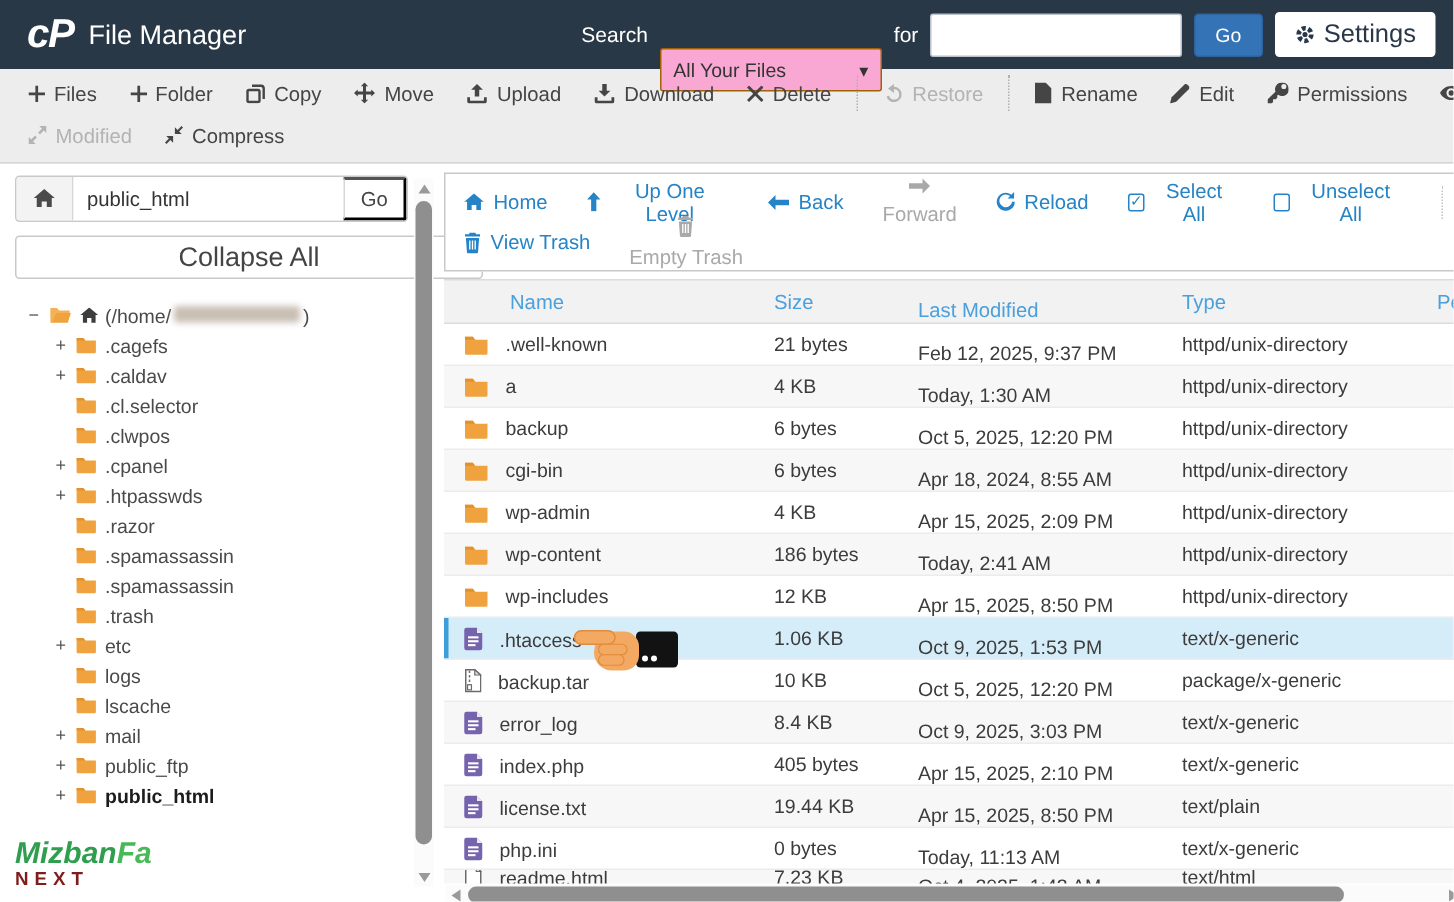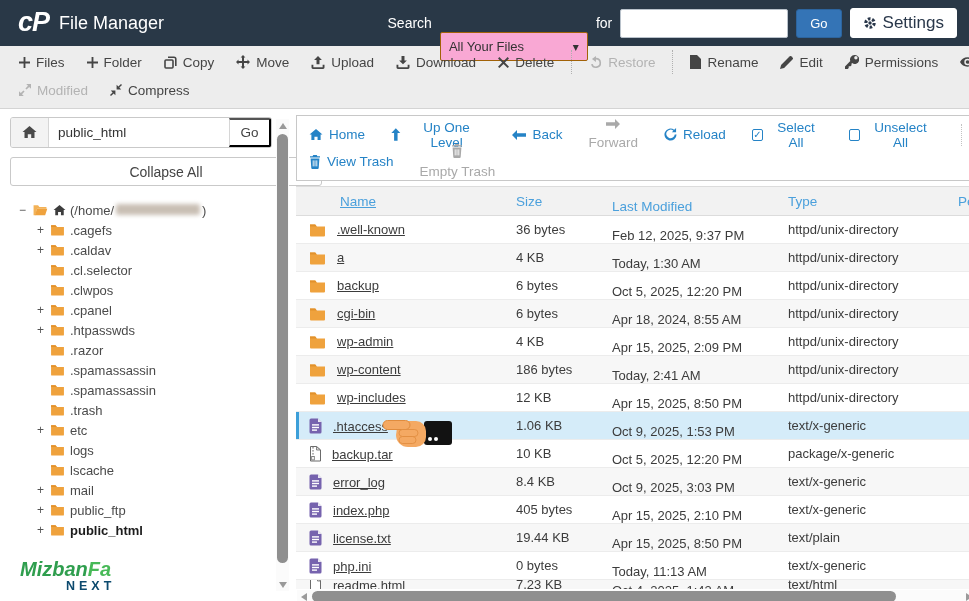--- a/index.html
+++ b/index.html
@@ -33,34 +33,34 @@
   
   .main { display:flex; height:496px; position:relative; }
 
   
   .sidebar { width:292px; flex:none; position:relative; padding:8px 0 0 10px; }
   .pathgrp { display:flex; width:262px; height:31px; border:1px solid #c9c9c9; border-radius:3px; overflow:hidden; background:#fff; }
   .pathgrp .homebtn { width:38px; background:#f3f3f3; border-right:1px solid #d6d6d6; display:flex; align-items:center; justify-content:center; }
   .pathgrp input { flex:1; border:none; outline:none; padding:0 9px; font-size:13.5px; color:#333; min-width:0; }
   .pathgrp .gobtn { width:42px; background:#fff; border-left:1px solid #d6d6d6; font-size:13.5px; color:#444; }
   .collapsebtn { width:312px; height:29px; margin-top:9px; background:#fff; border:1px solid #c9c9c9; border-radius:3px;
-    font-size:14px; color:#444; }
+    font-size:18px; color:#444; }
   .tree { margin-top:14px; font-size:13px; color:#4a4a4a; }
   .tree-item { height:20px; display:flex; align-items:center; padding-left:27px; cursor:pointer; white-space:nowrap; }
   .tree-item.root { padding-left:9px; }
   .tree-item .exp { width:13px; flex:none; font-size:12px; color:#555; }
   .tree-item .ticon { margin-right:5px; flex:none; display:flex; }
   .tree-item .house { margin-right:4px; flex:none; display:flex; }
   .tree-item.bold .tlabel { font-weight:bold; color:#1c1c1c; }
   .blur-redact { display:inline-block; width:84px; height:11px; background:#c9bfb4; border-radius:2px;
     filter:blur(2px); margin:0 2px; }
-  .fm-logo { position:absolute; left:20px; bottom:12px; line-height:1.05; }
+  .fm-logo { position:absolute; left:10px; bottom:12px; line-height:1.05; }
   .fm-logo .l1 { font-style:italic; font-weight:bold; font-size:20px; color:#2f9e4e; }
   .fm-logo .l1 .fa { color:#47b957; }
-  .fm-logo .l2 { color:#0c4a6e; font-weight:bold; font-size:12.5px; letter-spacing:4px; margin-left:46px; }
+  .fm-logo .l2 { color:#7f1d1d; font-weight:bold; font-size:12.5px; letter-spacing:4px; }
 
   
   .vscroll { position:absolute; width:13px; background:#fbfbfb; }
   .sb-arrow { position:absolute; left:0; width:13px; height:13px; display:flex; align-items:center; justify-content:center; }
   .tri-up { width:0; height:0; border-left:4px solid transparent; border-right:4px solid transparent; border-bottom:6px solid #9a9a9a; }
   .tri-down { width:0; height:0; border-left:4px solid transparent; border-right:4px solid transparent; border-top:6px solid #9a9a9a; }
   .tri-left { width:0; height:0; border-top:4px solid transparent; border-bottom:4px solid transparent; border-right:6px solid #9a9a9a; }
   .tri-right { width:0; height:0; border-top:4px solid transparent; border-bottom:4px solid transparent; border-left:6px solid #9a9a9a; }
   .sb-thumb-v { position:absolute; left:1px; width:11px; background:#8f8f8f; border-radius:6px; }
   .side-scroll { top:10px; bottom:14px; right:3px; }
@@ -73,21 +73,21 @@
   .nav-link { display:inline-flex; align-items:center; gap:6px; color:#2583c6; font-size:13.5px; cursor:pointer; background:none; border:none; }
   .nav-link.disabled { color:#a9a9a9; cursor:default;flex-direction:column; }
   .cb { width:12px; height:12px; border:1.5px solid currentColor; border-radius:2px; display:inline-flex;
     align-items:center; justify-content:center; font-size:10px; line-height:1; }
   .nav-div { width:0; height:22px; border-left:1px dotted #c2c2c2; margin-left:auto; }
 
   
   .tbl { margin-top:5px; }
   .thead { display:flex; align-items:center; height:30px; background:#f2f2f2;
     border-top:1px solid #dcdcdc; border-bottom:1px solid #dcdcdc; color:#4ba0dc; font-size:13.5px; }
-  .col-name { width:220px; flex:none;text-decoration:underline; }
+  .col-name { width:220px; flex:none; }
   .col-size { width:96px; flex:none; }
   .col-mod  { width:176px; flex:none;margin-top:11px; }
   .col-type { width:170px; flex:none; }
   .col-pe   { flex:1; overflow:hidden; white-space:nowrap; }
   .thead .col-name { padding-left:44px; }
   .trow { display:flex; align-items:center; height:28px; border-bottom:1px solid #ececec;
     font-size:13px; color:#3c3c3c; position:relative; background:#fff; }
   .trow.striped { background:#f7f7f7; }
   .trow.selected { background:#d5ecf9; box-shadow:inset 3px 0 0 #3c9fd9; }
   .trow.clipped { height:9px; overflow:hidden; border-bottom:none; }
@@ -507,21 +507,21 @@
           <div class="trow">
             <div class="col-name cell-name">
               <span class="ficon">
   <svg width="17" height="14" viewBox="0 0 17 14">
                   <path d="M1 1.5h5.2l1.6 2H16v9a1 1 0 0 1-1 1H2a1 1 0 0 1-1-1z" fill="#efa23d"></path>
                   <path d="M1 1.5h5.2l1.6 2H1z" fill="#e2912c"></path>
                 </svg>
 </span>
               <span class="fname">.well-known</span>
             </div>
-            <div class="col-size">36 bytes</div>
+            <div class="col-size">21 bytes</div>
             <div class="col-mod">Feb 12, 2025, 9:37 PM</div>
             <div class="col-type">httpd/unix-directory</div>
             <div class="col-pe"></div>
           </div>
           <div class="trow striped">
             <div class="col-name cell-name">
               <span class="ficon">
   <svg width="17" height="14" viewBox="0 0 17 14">
                   <path d="M1 1.5h5.2l1.6 2H16v9a1 1 0 0 1-1 1H2a1 1 0 0 1-1-1z" fill="#efa23d"></path>
                   <path d="M1 1.5h5.2l1.6 2H1z" fill="#e2912c"></path>

